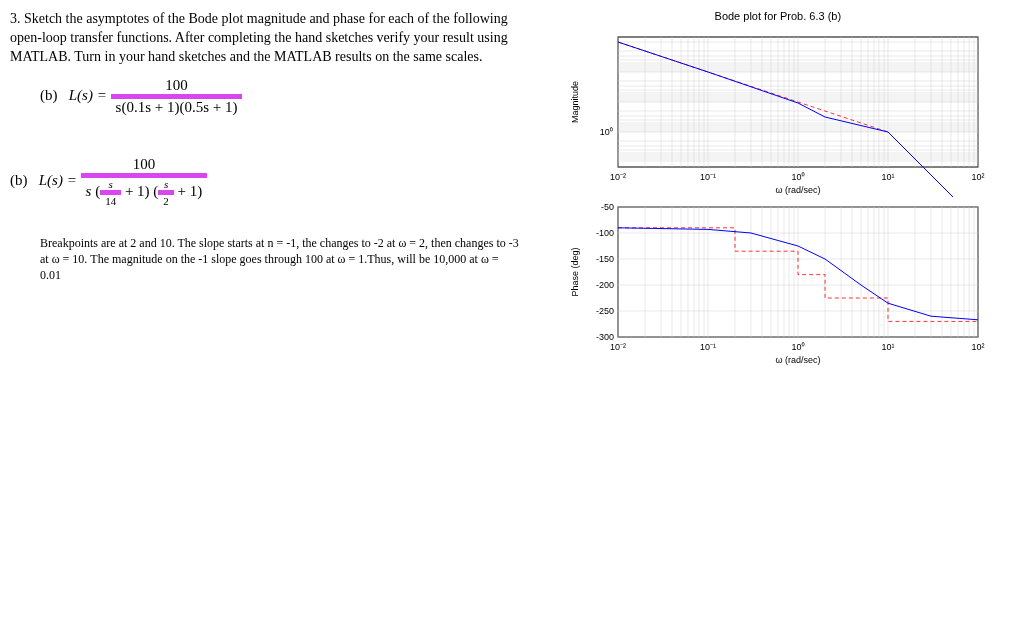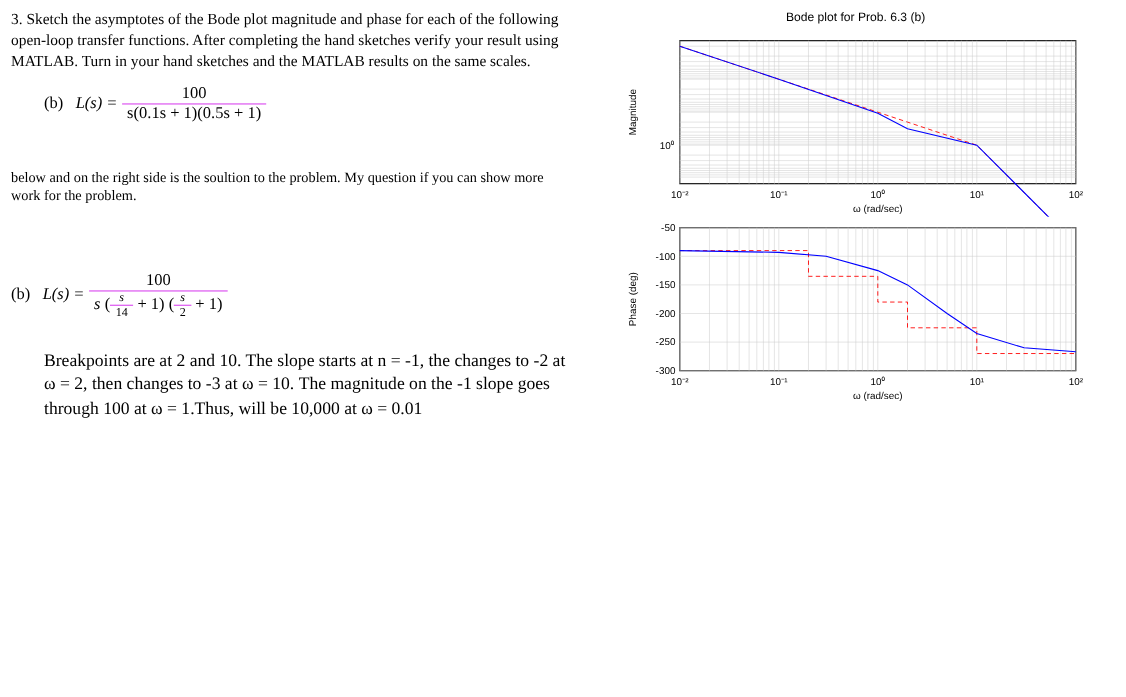--- a/index.html
+++ b/index.html
@@ -29,41 +29,41 @@
     margin: 10px 0 40px 30px;
     font-size: 15px;
   }
   .frac {
     display: inline-block;
     vertical-align: middle;
     text-align: center;
   }
   .frac .num {
     display: block;
-    border-bottom: 1px solid #d946ef;
+    border-bottom: 5px solid #d946ef;
     padding: 0 5px;
     text-align: center;
   }
   .frac .den {
     display: block;
     padding: 0 5px;
   }
   .note {
     font-size: 13px;
     line-height: 1.35;
     margin-bottom: 60px;
   }
   .solution-formula {
     margin: 0 0 10px 0;
     font-size: 15px;
   }
   .solution-text {
     margin-left: 30px;
     line-height: 1.35;
-    font-size: 16px;
+    font-size: 12px;
     margin-top: 28px;
   }
   .chart-area {
     display: flex;
     flex-direction: column;
     align-items: center;
   }
   .chart-title {
     font-family: Arial, sans-serif;
     font-size: 11px;
@@ -109,21 +109,20 @@
     </div>
     <div class="formula">
       <span>(b)</span>&nbsp;&nbsp;
       <span style="font-style:italic">L(s) = </span>
       <span class="frac">
         <span class="num">100</span>
         <span class="den" style="">s(0.1s + 1)(0.5s + 1)</span>
       </span>
     </div>
 
-    <div class="note">below and on the right side is the soultion to the problem. My question if you can show more work for the problem.</div>
 
     <div class="solution-formula">
       <span>(b)</span>&nbsp;&nbsp;
       <span style="font-style:italic">L(s) = </span>
       <span class="frac">
         <span class="num">100</span>
         <span class="den">
           <span style="font-style:italic">s</span>
           (<span class="frac" style="font-size:11px"><span class="num" style="font-style:italic">s</span><span class="den">14</span></span><span> + 1</span>)
           (<span class="frac" style="font-size:11px"><span class="num" style="font-style:italic">s</span><span class="den">2</span></span><span> + 1</span>)

